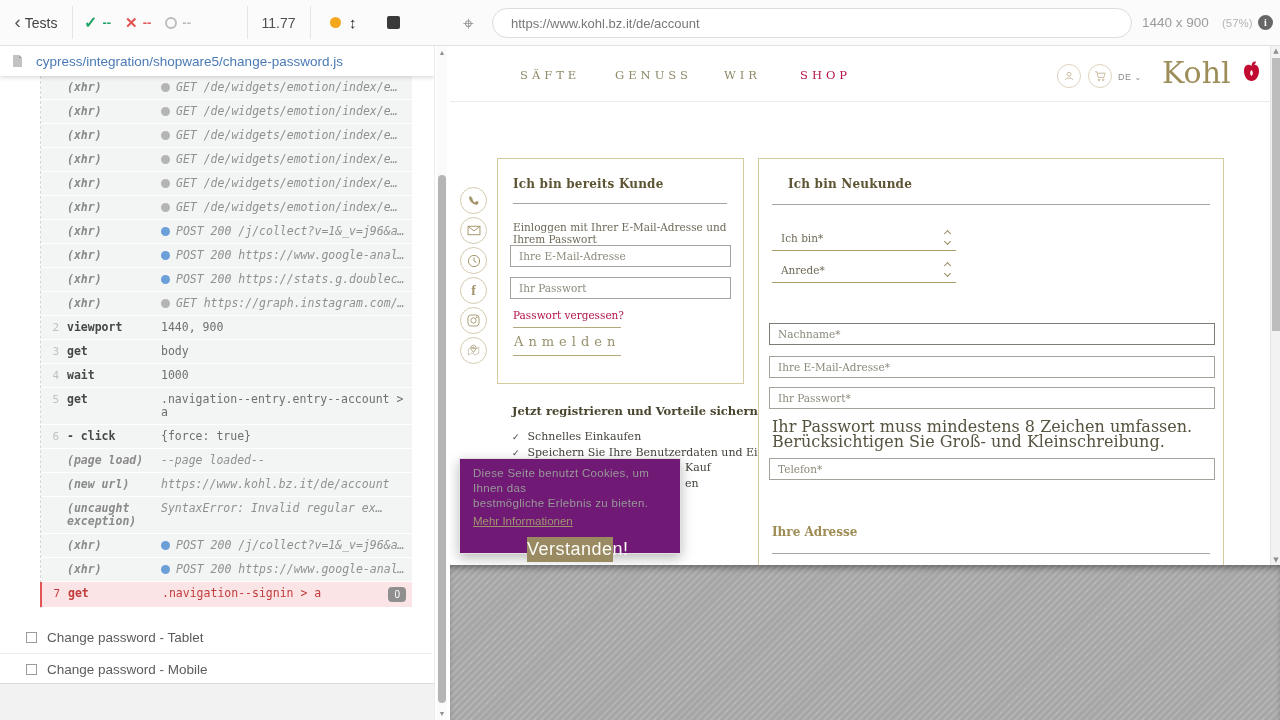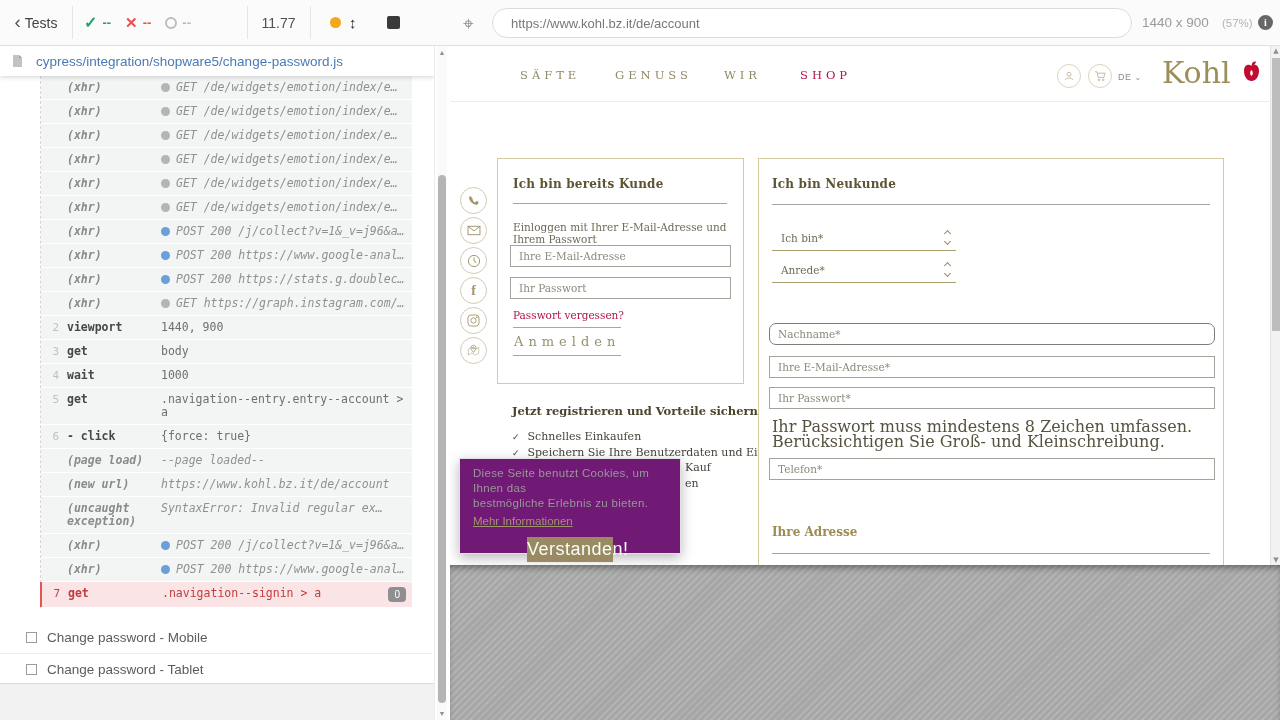--- a/index.html
+++ b/index.html
@@ -298,25 +298,25 @@
       <div class="log-row failed">
         <span class="log-num">7</span>
         <span class="log-cmd">get</span>
         <span class="log-msg">.navigation--signin &gt; a</span>
         <span class="badge">0</span>
       </div>
     </div>
   <div class="pending" id="pending">
       <div class="pend-row">
         <span class="pend-box"></span>
-        <span>Change password - Mobile</span>
+        <span>Change password - Tablet</span>
       </div>
       <div class="pend-row">
         <span class="pend-box"></span>
-        <span>Change password - Tablet</span>
+        <span>Change password - Mobile</span>
       </div>
     </div>
   <div class="reporter-footer"></div>
 </div>
 <div class="rscroll">
   <span class="sarrow" style="top:3px">▲</span>
   <div class="thumb"></div>
   <span class="sarrow" style="bottom:3px">▼</span>
 </div>
 
@@ -423,37 +423,37 @@
     </div>
 
   <div class="cookie">
     <div class="cookie-text">Diese Seite benutzt Cookies, um Ihnen das</div>
     <div class="cookie-text">bestmögliche Erlebnis zu bieten.</div>
     <span class="cookie-link">Mehr Informationen</span>
     <div class="cookie-btn">Verstanden!</div>
   </div>
 
   <div class="box reg-box">
-    <div class="box-title" style="left:13px; top:18px">Ich bin Neukunde</div>
+    <div class="box-title" style="left:29px; top:18px">Ich bin Neukunde</div>
     <div class="rule" style="left:13px; right:13px; top:45px"></div>
     <div class="sel-field" style="top:68px">
       <span class="sel-label">Ich bin*</span>
       <span class="chevs">
           <span class="chev up"></span>
           <span class="chev down"></span>
         </span>
     </div>
     <div class="sel-field" style="top:100px">
       <span class="sel-label">Anrede*</span>
       <span class="chevs">
           <span class="chev up"></span>
           <span class="chev down"></span>
         </span>
     </div>
-    <input class="tinput winput darker" style="top: 164px; border-radius: 7px;" placeholder="Nachname*">
+    <input class="tinput winput darker" style="top: 164px;" placeholder="Nachname*">
     <input class="tinput winput" style="top: 197px;" placeholder="Ihre E-Mail-Adresse*">
     <input class="tinput winput" style="top: 228px;" placeholder="Ihr Passwort*">
     <div class="hint" style="top:258px">Ihr Passwort muss mindestens 8 Zeichen umfassen.</div>
     <div class="hint" style="top:273px">Berücksichtigen Sie Groß- und Kleinschreibung.</div>
     <input class="tinput winput" style="top: 299px;" placeholder="Telefon*">
     <div class="addr-title">Ihre Adresse</div>
     <div class="rule" style="left:13px; right:13px; top:394px"></div>
   </div>
 
   <div class="ascroll">

